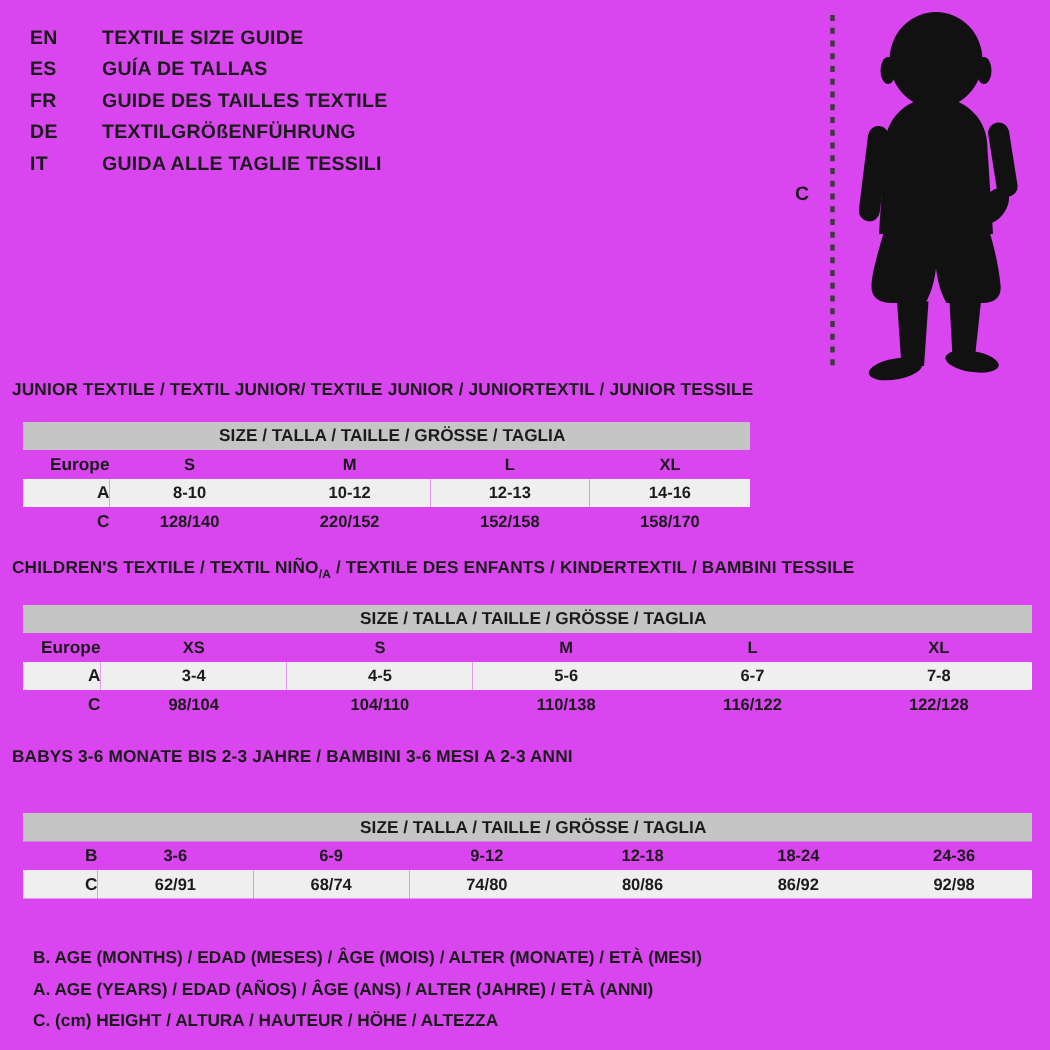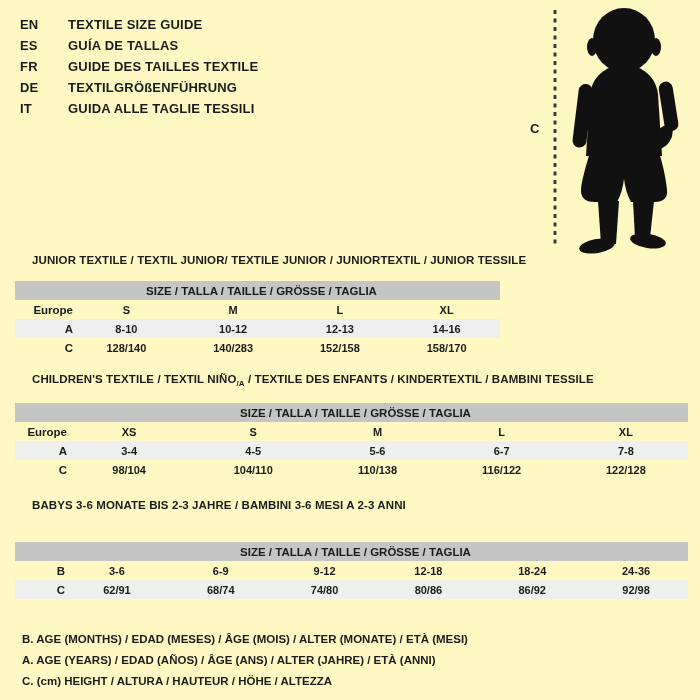--- a/index.html
+++ b/index.html
@@ -1,30 +1,30 @@
 <!DOCTYPE html>
 <html><head>
 <meta charset="utf-8">
 <style>
   html,body{margin:0;padding:0;background:#fff;}
   .page{
-    position:relative;width:700px;height:700px;background:#fef9c3;overflow:hidden;
+    position:relative;width:700px;height:700px;background:#d946ef;overflow:hidden;
     font-family:"Liberation Sans",sans-serif;font-weight:bold;color:#1b1b1b;
     -webkit-font-smoothing:antialiased;
   }
   
   .lang-list{position:absolute;top:14px;left:20px;}
   .lang-row{display:flex;line-height:21px;font-size:13px;letter-spacing:.2px;}
   .lang-code{width:48px;flex:0 0 48px;}
   
   .c-label{position:absolute;left:530px;top:121px;font-size:13px;}
   .measure-line{position:absolute;left:552px;top:10px;}
   .silhouette{position:absolute;left:560px;top:4px;}
   
-  .sec-title{position:absolute;left:32px;font-size:11.5px;letter-spacing:.1px;white-space:nowrap;}
+  .sec-title{position:absolute;left:8px;font-size:11.5px;letter-spacing:.1px;white-space:nowrap;}
   .sec-title .subA{font-size:8px;vertical-align:sub;}
   .babies-title{line-height:15.5px;}
   
   table.size-table{position:absolute;left:15px;border-collapse:collapse;table-layout:fixed;}
   table.size-table td{height:19px;font-size:11px;font-weight:bold;color:#1b1b1b;
     text-align:center;vertical-align:middle;padding:0;overflow:hidden;white-space:nowrap;}
   table.size-table td.hdr{background:#c5c5c5;text-align:center;padding-left:8px;font-size:11.5px;}
   table.size-table td.rowlabel{text-align:right;padding-left:8px;font-size:11.5px;}
   table.size-table tr.shaded td{background:#efefef;}
   .t-junior{top:281px;width:485px;}
@@ -117,21 +117,21 @@
     <tr class="shaded">
       <td class="rowlabel">A</td>
       <td>8-10</td>
       <td>10-12</td>
       <td>12-13</td>
       <td>14-16</td>
     </tr>
     <tr>
       <td class="rowlabel">C</td>
       <td>128/140</td>
-      <td>140/283</td>
+      <td>220/152</td>
       <td>152/158</td>
       <td>158/170</td>
     </tr>
   </tbody>
     </table>
 
   <div class="sec-title" style="top:373px"><span>CHILDREN'S TEXTILE / TEXTIL NIÑO</span><span class="subA">/A</span><span> / TEXTILE DES ENFANTS / KINDERTEXTIL / BAMBINI TESSILE</span></div>
 
   <table class="size-table t-children">
     <colgroup>

